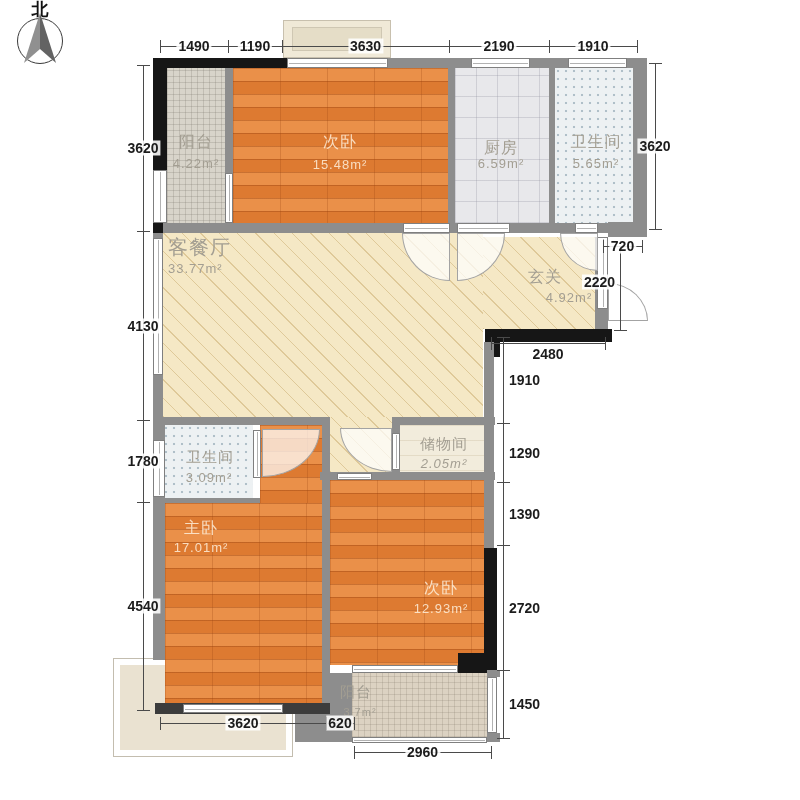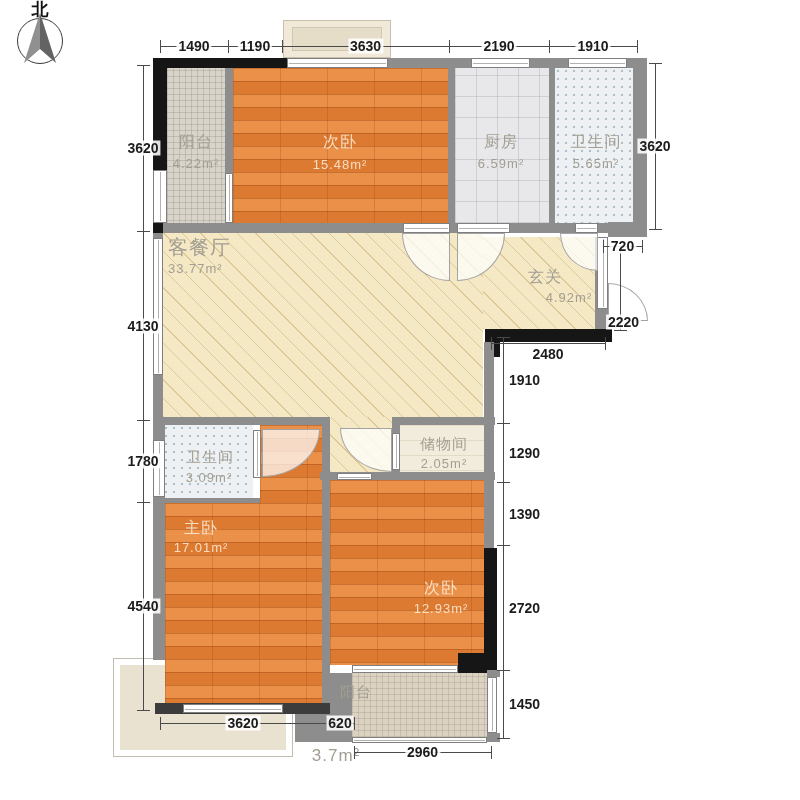--- a/index.html
+++ b/index.html
@@ -182,21 +182,21 @@
     <div class="tick" style="left: 649px; top: 63px; width: 13px; height: 1px;"></div>
     <div class="tick" style="left: 649px; top: 229px; width: 13px; height: 1px;"></div>
     <div class="dlab" style="left: 655px; top: 146px;">3620</div>
     <div class="dim" style="left: 603px; top: 246px; width: 39px; height: 1px;"></div>
     <div class="tick" style="left: 603px; top: 240px; width: 1px; height: 13px;"></div>
     <div class="tick" style="left: 642px; top: 240px; width: 1px; height: 13px;"></div>
     <div class="dlab" style="left: 622.5px; top: 246px;">720</div>
     <div class="dim" style="left: 620px; top: 246px; width: 1px; height: 84px;"></div>
     <div class="tick" style="left: 614px; top: 246px; width: 13px; height: 1px;"></div>
     <div class="tick" style="left: 614px; top: 330px; width: 13px; height: 1px;"></div>
-    <div class="dlab l" style="left: 606px; top: 282px; margin-top: 40px;">2220</div>
+    <div class="dlab l" style="left: 582px; top: 282px;">2220</div>
     <div class="dim" style="left: 491px; top: 343px; width: 114px; height: 1px;"></div>
     <div class="tick" style="left: 491px; top: 337px; width: 1px; height: 13px;"></div>
     <div class="tick" style="left: 605px; top: 337px; width: 1px; height: 13px;"></div>
     <div class="dlab" style="left: 548px; top: 354px;">2480</div>
     <div class="dim" style="left: 503px; top: 337px; width: 1px; height: 86px;"></div>
     <div class="tick" style="left: 497px; top: 337px; width: 13px; height: 1px;"></div>
     <div class="tick" style="left: 497px; top: 423px; width: 13px; height: 1px;"></div>
     <div class="dlab l" style="left: 507px; top: 380px;">1910</div>
     <div class="dim" style="left: 503px; top: 423px; width: 1px; height: 59px;"></div>
     <div class="tick" style="left: 497px; top: 423px; width: 13px; height: 1px;"></div>
@@ -223,31 +223,31 @@
     <div class="tick" style="left: 354px; top: 717px; width: 1px; height: 13px;"></div>
     <div class="dlab" style="left: 340px; top: 723px;">620</div>
     <div class="dim" style="left: 354px; top: 752px; width: 137px; height: 1px;"></div>
     <div class="tick" style="left: 354px; top: 746px; width: 1px; height: 13px;"></div>
     <div class="tick" style="left: 491px; top: 746px; width: 1px; height: 13px;"></div>
     <div class="dlab" style="left: 422.5px; top: 752px;">2960</div>
     <div class="rl lt" style="left: 196px; top: 142px; font-size: 16px;">阳台</div>
     <div class="rl lt" style="left: 196px; top: 163px; font-size: 13px;">4.22m²</div>
     <div class="rl wd" style="left: 340px; top: 142px; font-size: 16px;">次卧</div>
     <div class="rl wd" style="left: 340px; top: 164px; font-size: 13px;">15.48m²</div>
-    <div class="rl lt" style="left: 501px; top: 142px; font-size: 16px;">厨房</div>
+    <div class="rl lt" style="left: 501px; top: 148px; font-size: 16px;">厨房</div>
     <div class="rl lt" style="left: 501px; top: 163px; font-size: 13px;">6.59m²</div>
     <div class="rl lt" style="left: 596px; top: 142px; font-size: 16px;">卫生间</div>
     <div class="rl lt" style="left: 596px; top: 163px; font-size: 13px;">5.65m²</div>
     <div class="rl lt l" style="left: 168px; top: 247px; font-size: 20px;">客餐厅</div>
     <div class="rl lt l" style="left: 168px; top: 268px; font-size: 13px;">33.77m²</div>
     <div class="rl lt" style="left: 545px; top: 277px; font-size: 16px;">玄关</div>
     <div class="rl lt" style="left: 569px; top: 297px; font-size: 13px;">4.92m²</div>
     <div class="rl lt" style="left: 444px; top: 444px; font-size: 15px;">储物间</div>
-    <div class="rl lt" style="left: 444px; top: 463px; font-size: 13px;">2.05m²</div>
+    <div class="rl lt" style="left: 444px; top: 463px; font-size: 13px; font-style: italic;">2.05m²</div>
     <div class="rl lt" style="left: 210px; top: 457px; font-size: 15px;">卫生间</div>
     <div class="rl lt" style="left: 209px; top: 477px; font-size: 13px;">3.09m²</div>
     <div class="rl wd" style="left: 201px; top: 528px; font-size: 16px;">主卧</div>
     <div class="rl wd" style="left: 201px; top: 547px; font-size: 13px;">17.01m²</div>
     <div class="rl wd" style="left: 441px; top: 588px; font-size: 16px;">次卧</div>
     <div class="rl wd" style="left: 441px; top: 608px; font-size: 13px;">12.93m²</div>
     <div class="rl lt" style="left: 356px; top: 692px; font-size: 15px;">阳台</div>
-    <div class="rl lt" style="left: 336px; top: 712px; font-size: 17px; margin-top: 44px;">3.7m²</div>
+    <div class="rl lt" style="left: 360px; top: 712px; font-size: 11px;">3.7m²</div>
   </div>
 
 </body></html>

